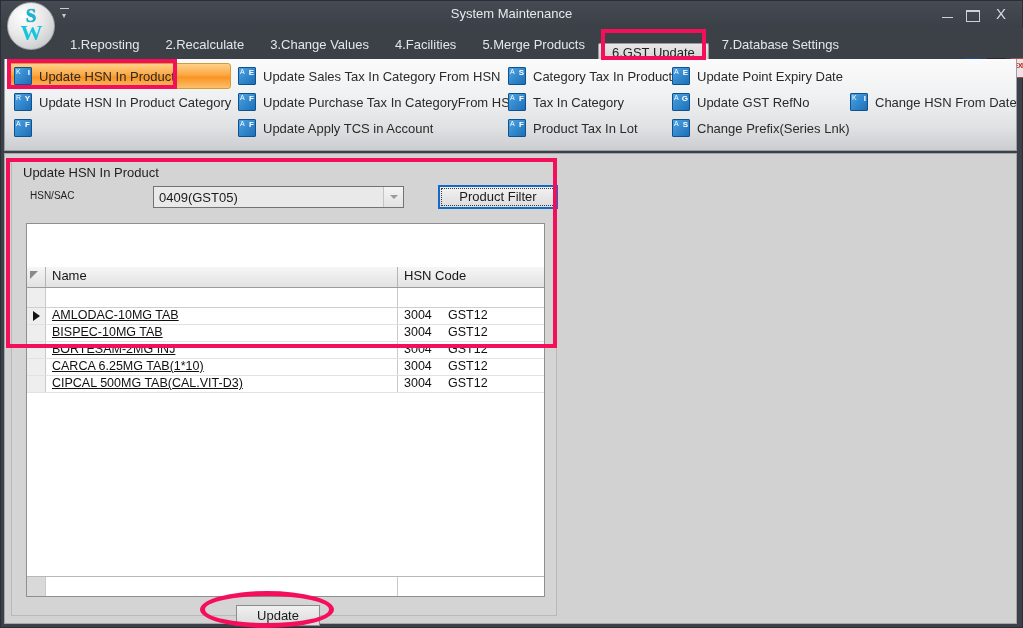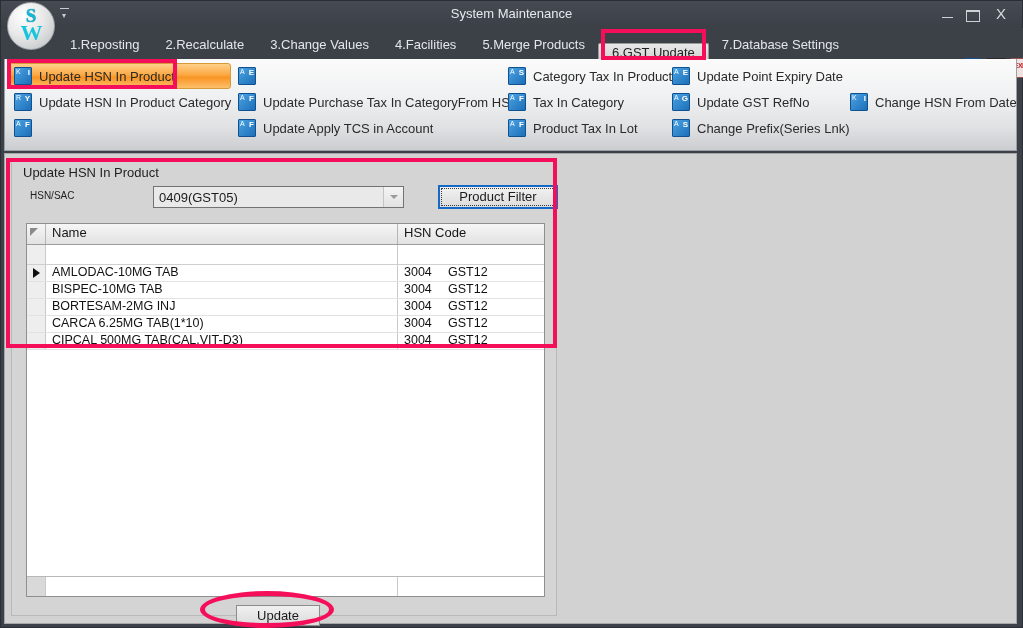--- a/index.html
+++ b/index.html
@@ -352,20 +352,21 @@
     background: #ffffff;
     border: 1px solid #8f8f8f;
     box-sizing: border-box;
     overflow: hidden;
   }
   #grid-header {
     display: flex;
     height: 20px;
     background: linear-gradient(to bottom, #f6f6f6 0%, #e2e2e2 100%);
     border-bottom: 1px solid #9c9c9c;
+    margin-top: 43px;
   }
   .gh-corner {
     width: 18px;
     border-right: 1px solid #b5b5b5;
     background: linear-gradient(to bottom, #f6f6f6 0%, #e2e2e2 100%);
     position: relative;
     flex: 0 0 18px;
   }
   .gh-corner::after {
     content: "";
@@ -426,21 +427,21 @@
   .grid-row .gr-cell {
     font-size: 12.5px;
     color: #111111;
     padding-left: 6px;
     border-right: 1px solid #c9c9c9;
     box-sizing: border-box;
     white-space: nowrap;
     overflow: hidden;
     line-height: 15px;
   }
-  .grid-row .gr-cell.col-name { width: 352px; flex: 0 0 352px; }
+  .grid-row .gr-cell.col-name { width: 352px; flex: 0 0 352px; text-decoration: underline; }
   .grid-row .gr-cell.col-hsn  { width: 147px; flex: 0 0 147px; }
   .hsn-code-val { display: inline-block; width: 44px; }
 
   #grid-footer-row {
     position: absolute;
     left: 0; bottom: 0;
     width: 517px;
     height: 19px;
     display: flex;
     background: #ffffff;
@@ -566,20 +567,21 @@
         </span>
       </div>
     </div>
 
     <div class="ribbon-col" id="rcol-2">
       <div class="ribbon-item">
         <span class="ri-icon">
           <span class="ic-left">A</span>
           <span class="ic-right">E</span>
         </span>
+        <span class="ri-label">Update Sales Tax In Category From HSN</span>
       </div>
       <div class="ribbon-item">
         <span class="ri-icon">
           <span class="ic-left">A</span>
           <span class="ic-right">F</span>
         </span>
         <span class="ri-label">Update Purchase Tax In CategoryFrom HSN</span>
       </div>
       <div class="ribbon-item">
         <span class="ri-icon">

